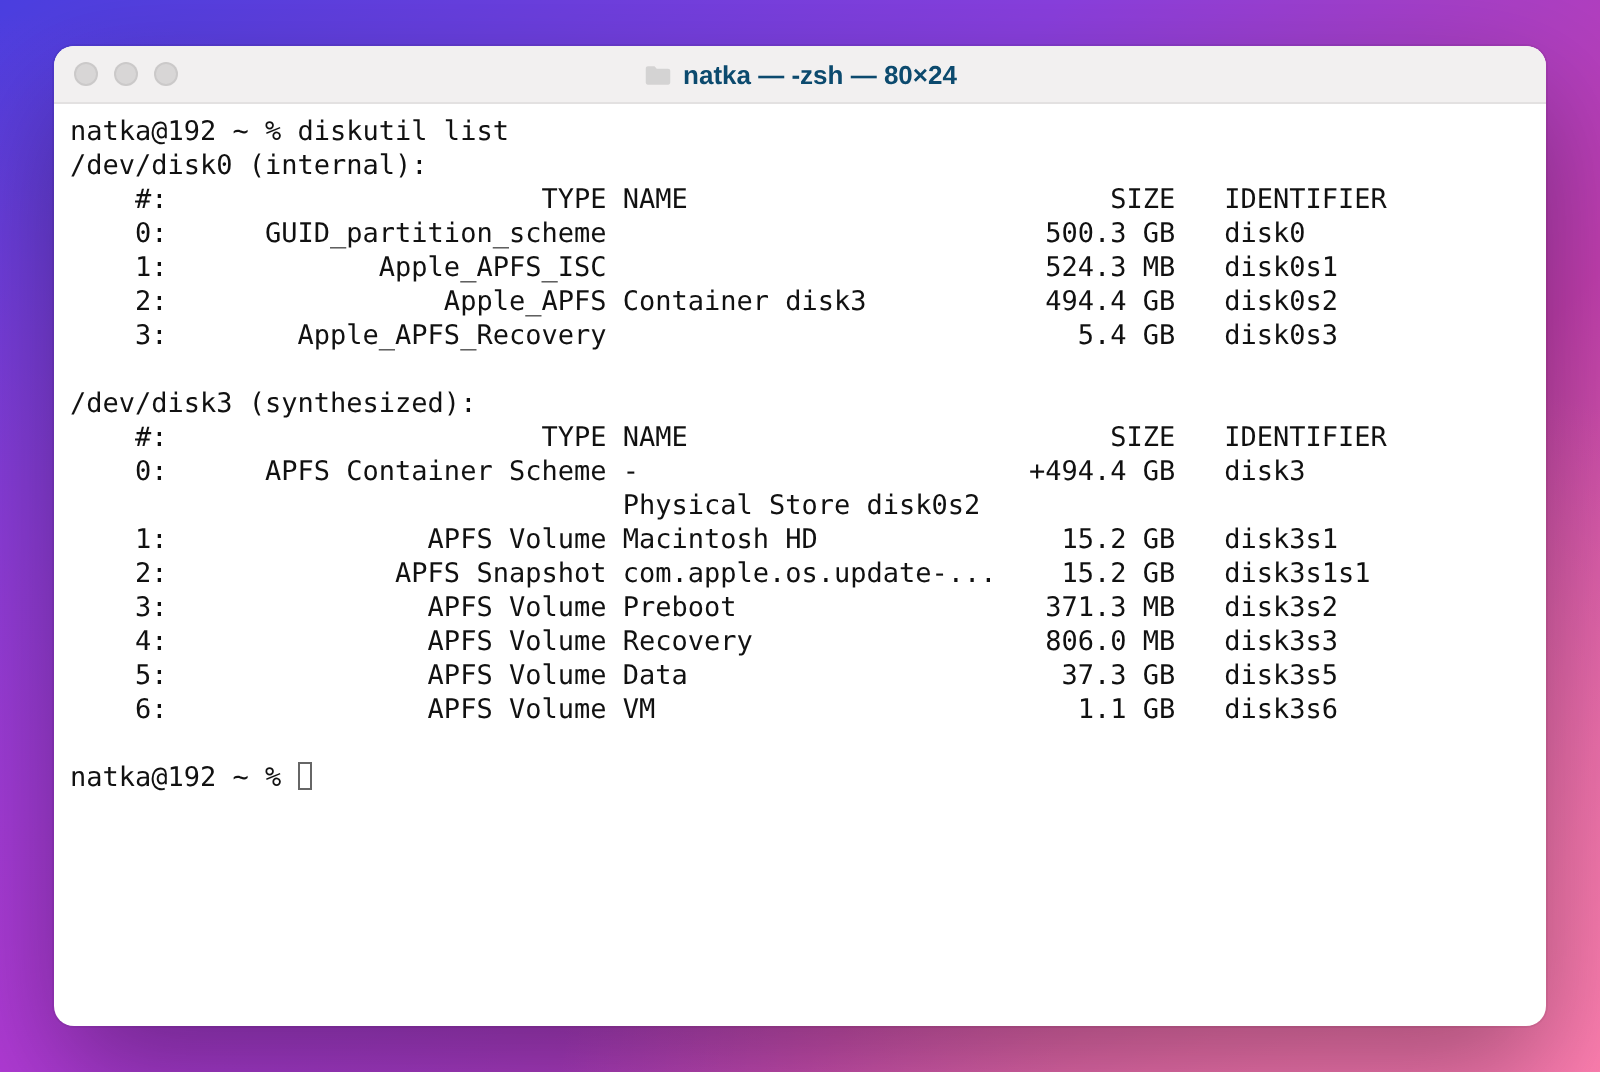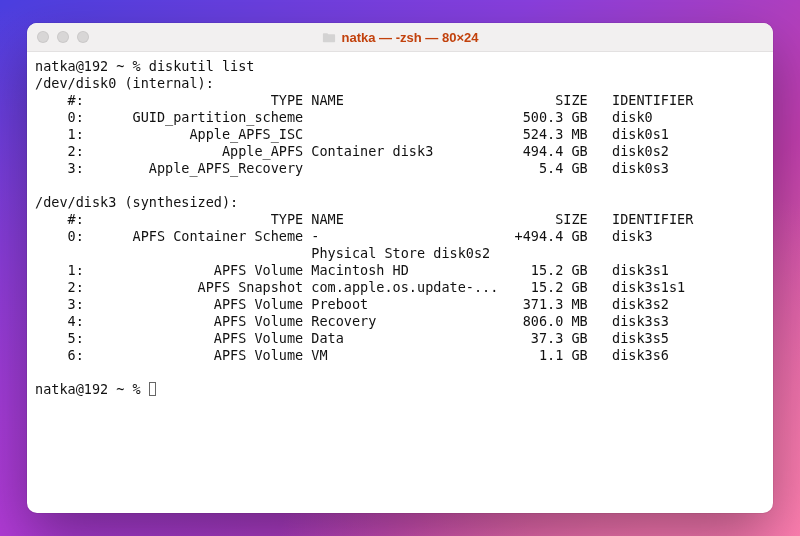--- a/index.html
+++ b/index.html
@@ -52,21 +52,21 @@
     border-radius: 50%;
     background: #d8d6d6;
     border: 1px solid rgba(0,0,0,0.06);
     box-sizing: border-box;
   }
   .title-center {
     position: absolute;
     left: 0; right: 0;
     text-align: center;
     font-size: 13px;
-    color: #c2410c;
+    color: #0c4a6e;
     font-weight: 600;
     pointer-events: none;
     display: flex;
     align-items: center;
     justify-content: center;
     gap: 6px;
   }
   .title-center svg {
     width: 14px;
     height: 13px;

